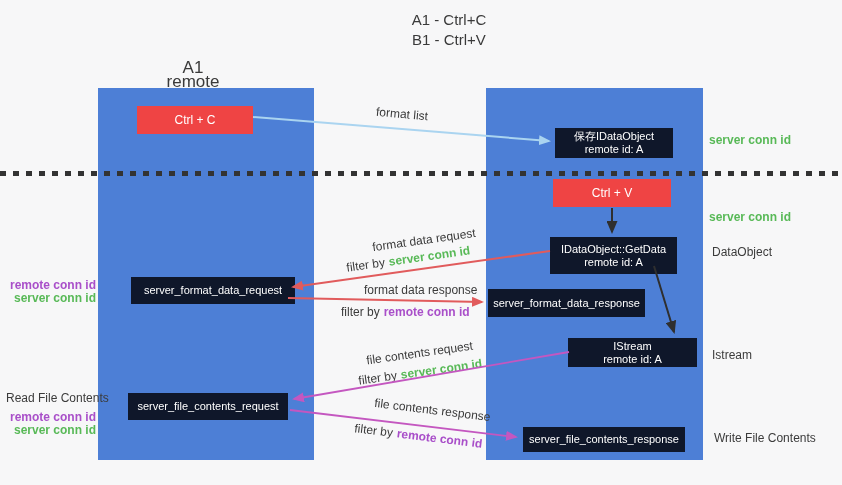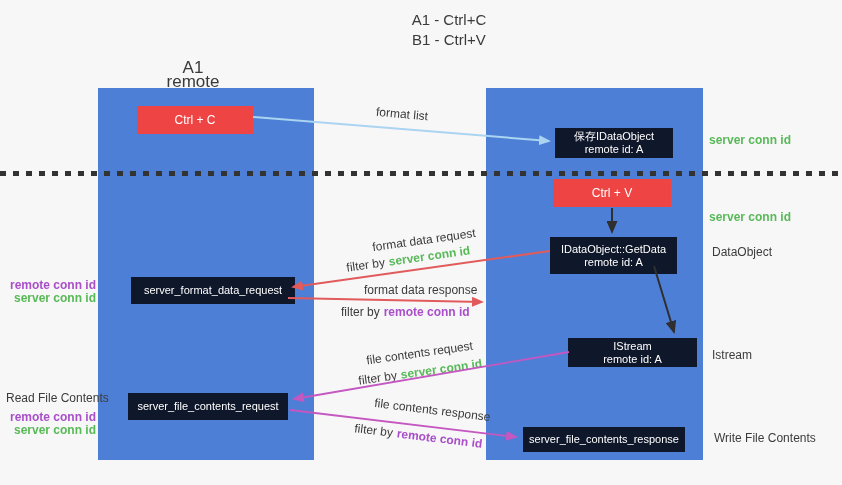--- a/index.html
+++ b/index.html
@@ -74,20 +74,23 @@
     <span>保存IDataObject</span>
     <span>remote id: A</span>
   </div>
   <div class="abs node orange" style="left:550px;top:237px;width:127px;height:37px;">
     <span>IDataObject::GetData</span>
     <span>remote id: A</span>
   </div>
   <div class="abs node orange" style="left:131px;top:277px;width:164px;height:27px;">
     <span>server_format_data_request</span>
   </div>
+  <div class="abs node orange" style="left:488px;top:289px;width:157px;height:28px;">
+    <span>server_format_data_response</span>
+  </div>
   <div class="abs node orange" style="left:568px;top:338px;width:129px;height:29px;">
     <span>IStream</span>
     <span>remote id: A</span>
   </div>
   <div class="abs node orange" style="left:128px;top:393px;width:160px;height:27px;">
     <span>server_file_contents_request</span>
   </div>
   <div class="abs node orange" style="left:523px;top:427px;width:162px;height:25px;">
     <span>server_file_contents_response</span>
   </div>

